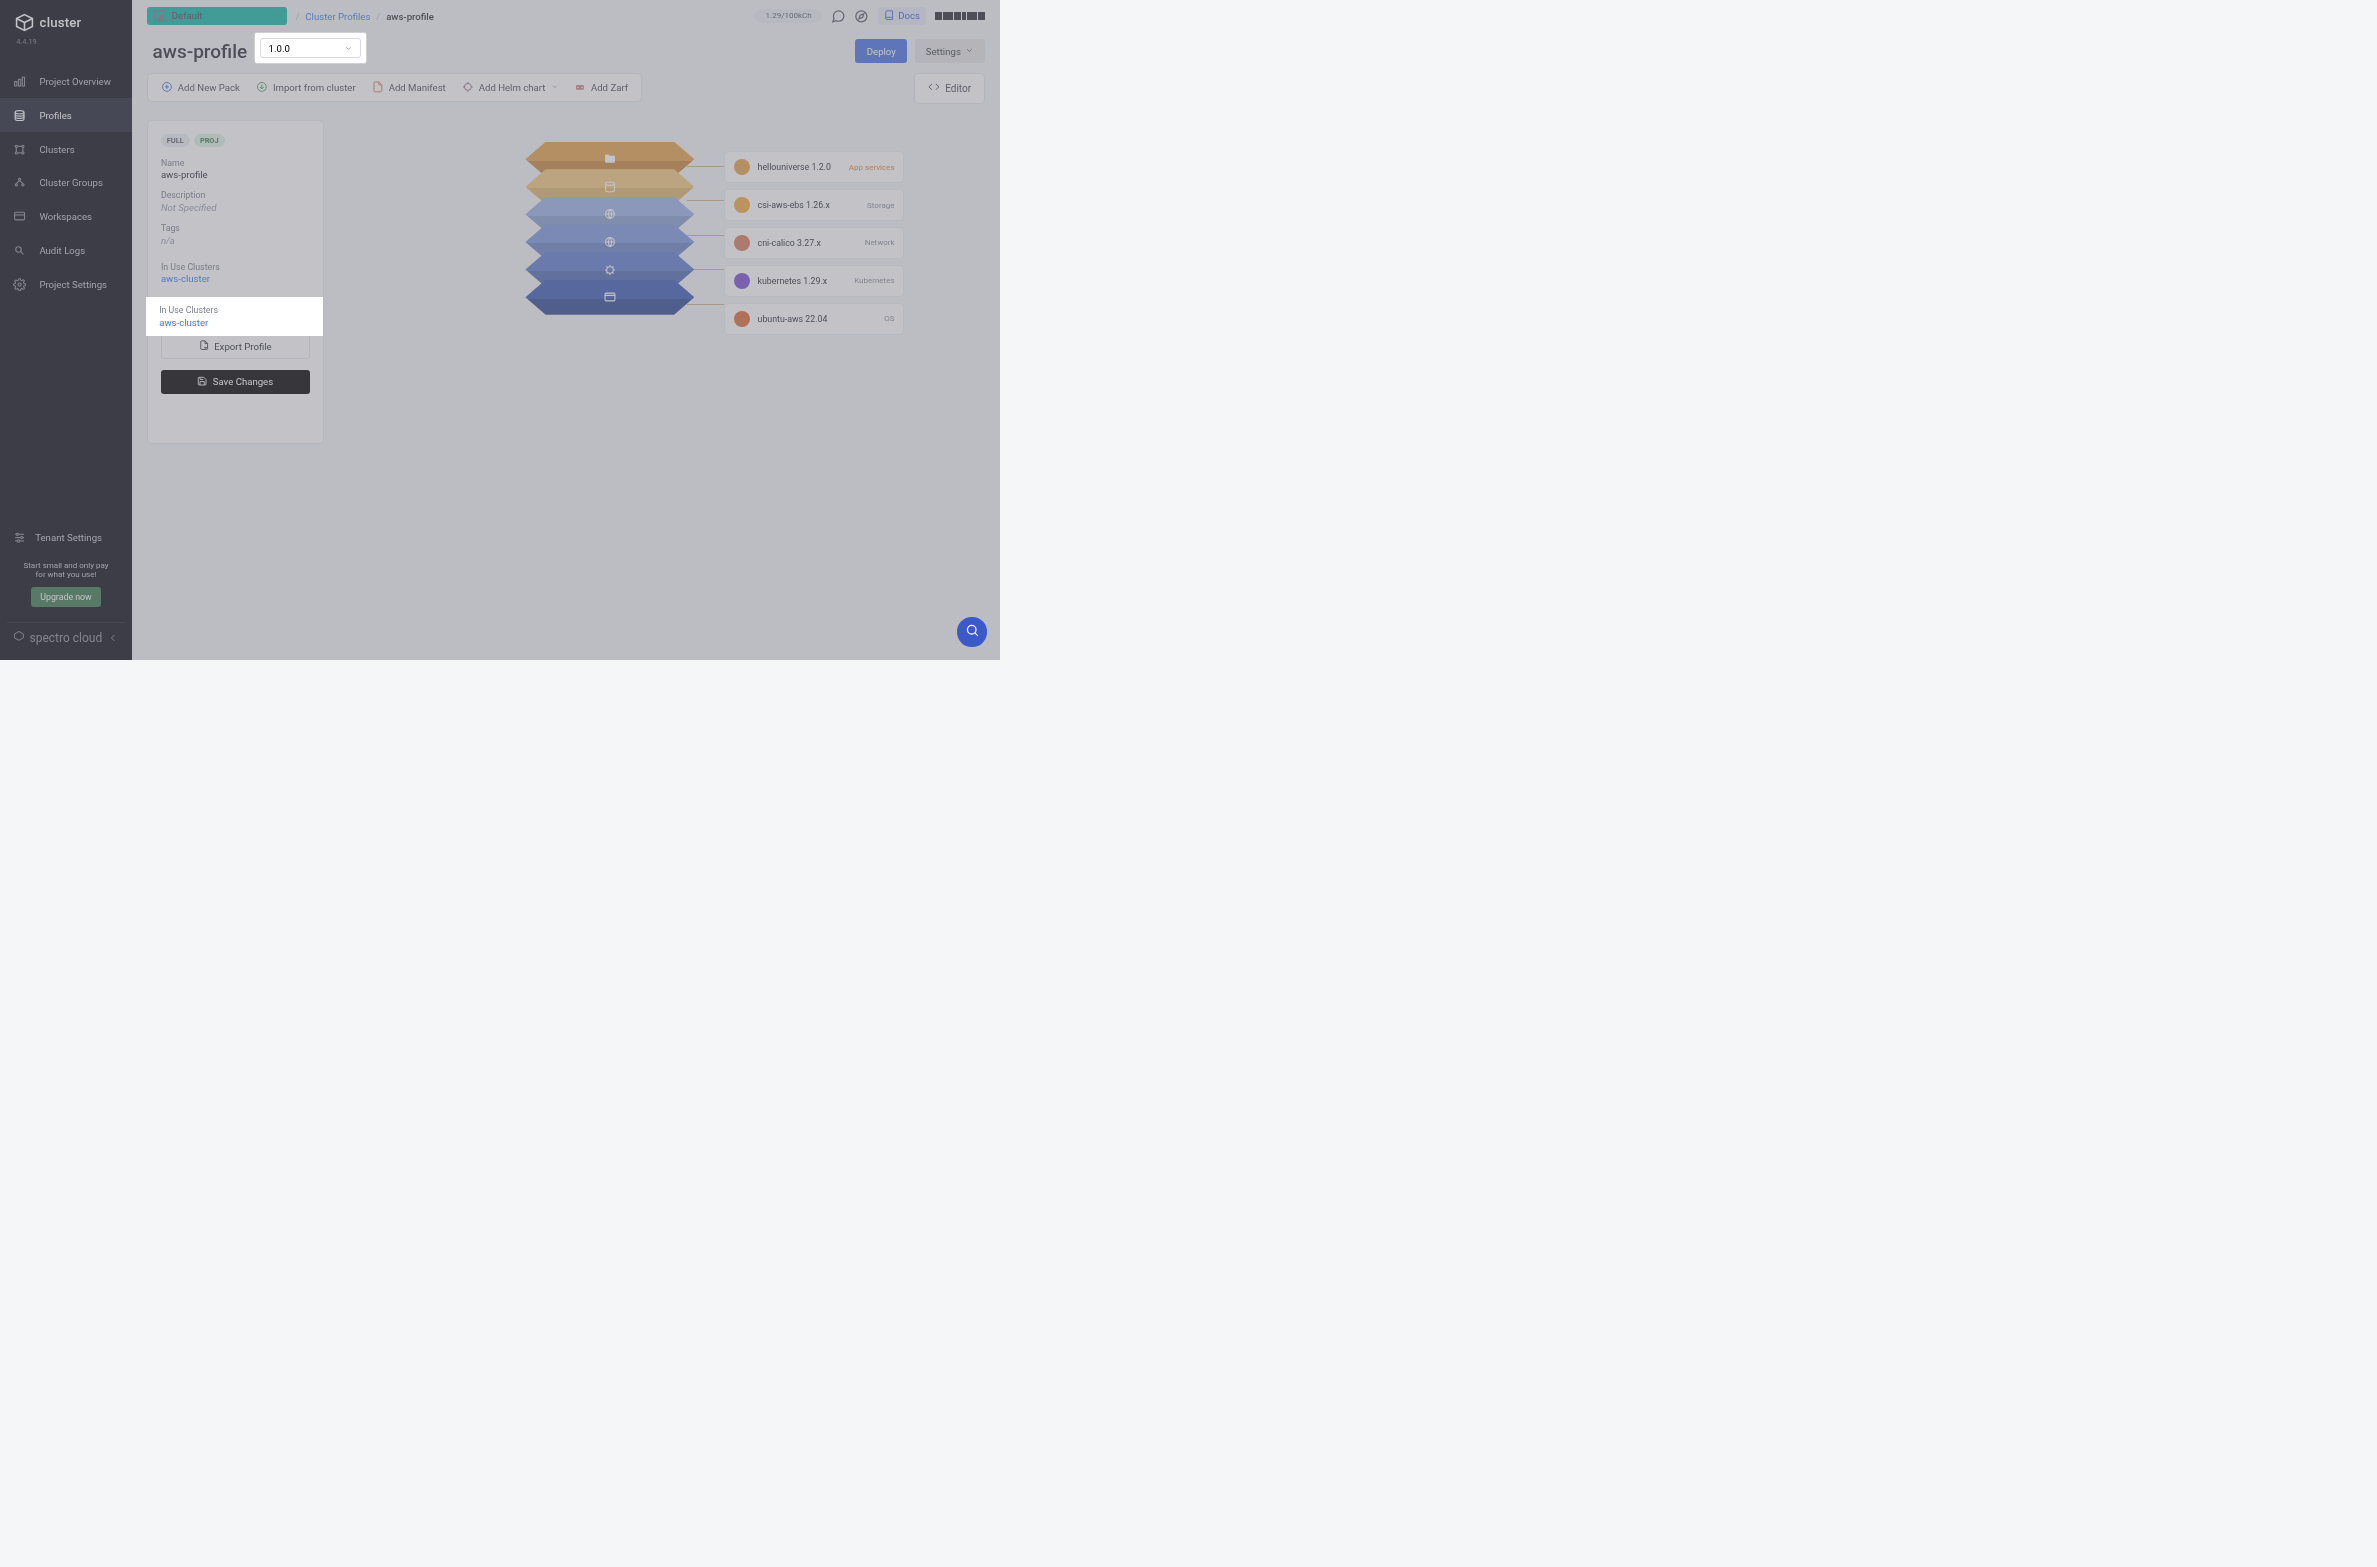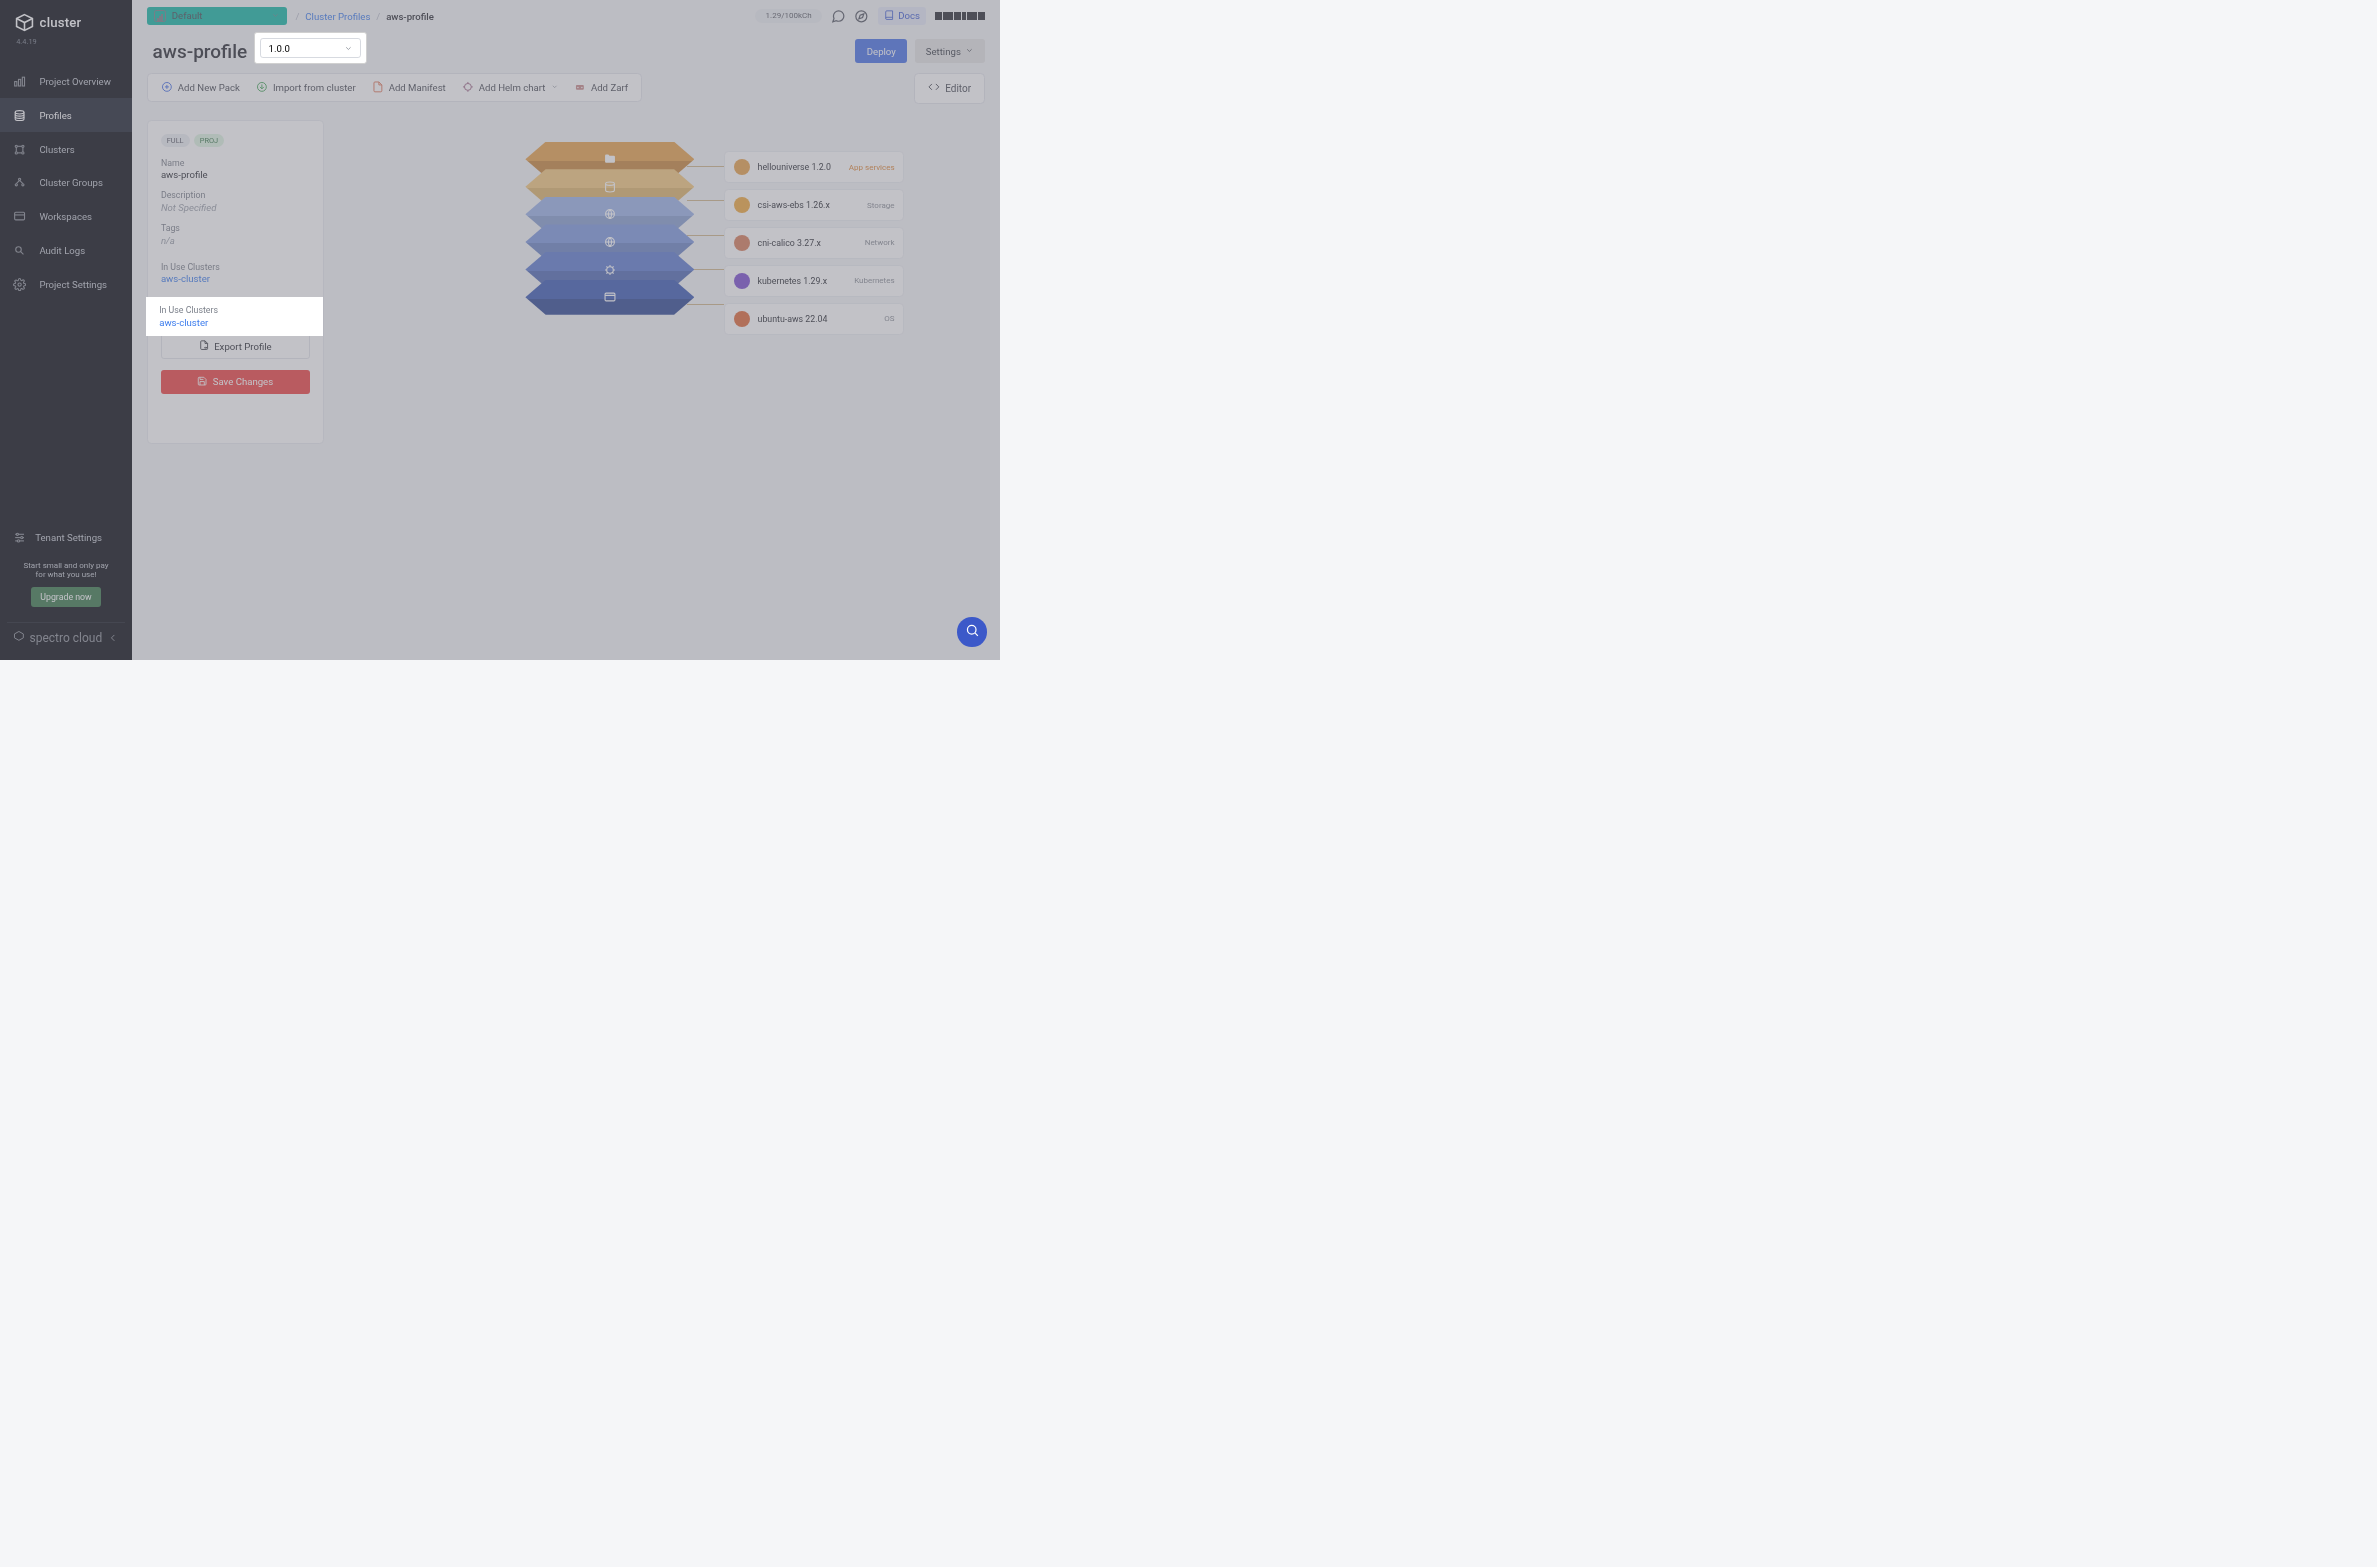--- a/index.html
+++ b/index.html
@@ -325,21 +325,21 @@
     padding: 13.2px 13.2px 13.2px;
     display: flex;
     flex-direction: column;
     gap: 10.3px;
   }
   .badge-row {
     display: flex; gap: 4.4px;
   }
   .badge {
     font-size: 7.4px;
-    font-weight: 400;
+    font-weight: 700;
     padding: 2.2px 5.9px;
     border-radius: 7.4px;
   }
   .badge-gray { background: #eceef2; color: #565964; }
   .badge-green { background: #dff4e2; color: #3a7a4c; }
   .field-label {
     font-size: 8.8px;
     color: #7c818b;
     margin-bottom: 1.5px;
   }
@@ -362,21 +362,21 @@
     border-radius: 2.9px;
     font-size: 9.6px;
     display: flex;
     align-items: center;
     justify-content: center;
     gap: 5.2px;
     cursor: pointer;
   }
   .card-btn-primary {
     width: 100%;
-    background: #ef4444;
+    background: #000000;
     color: #fff;
     border: none;
     padding: 5.9px;
     border-radius: 2.9px;
     font-size: 9.6px;
     display: flex;
     align-items: center;
     justify-content: center;
     gap: 5.2px;
     cursor: pointer;

